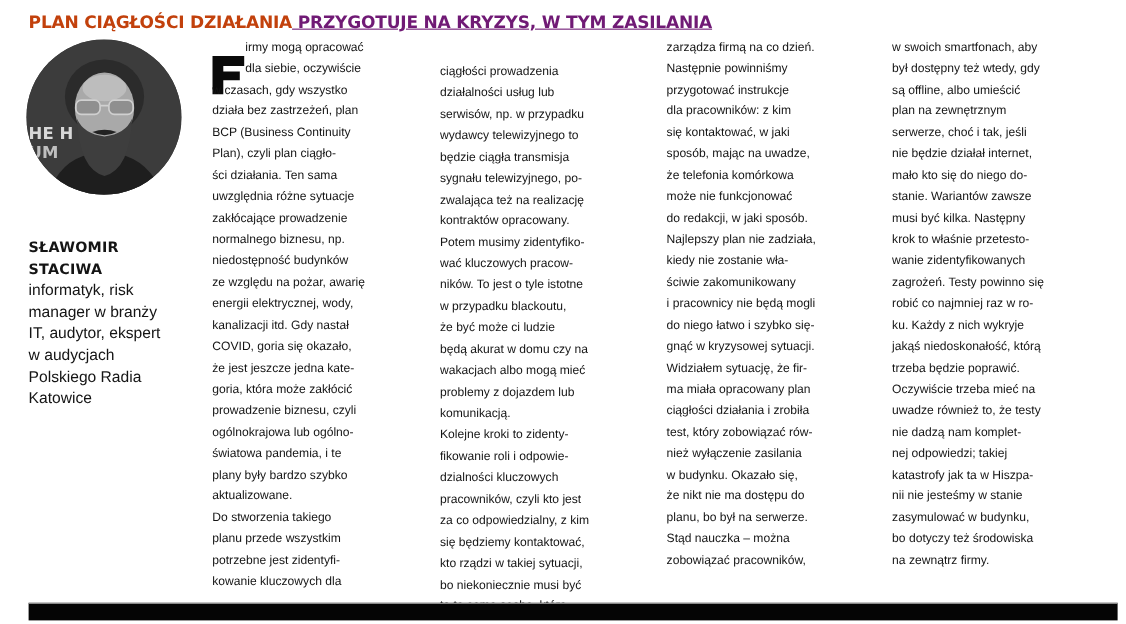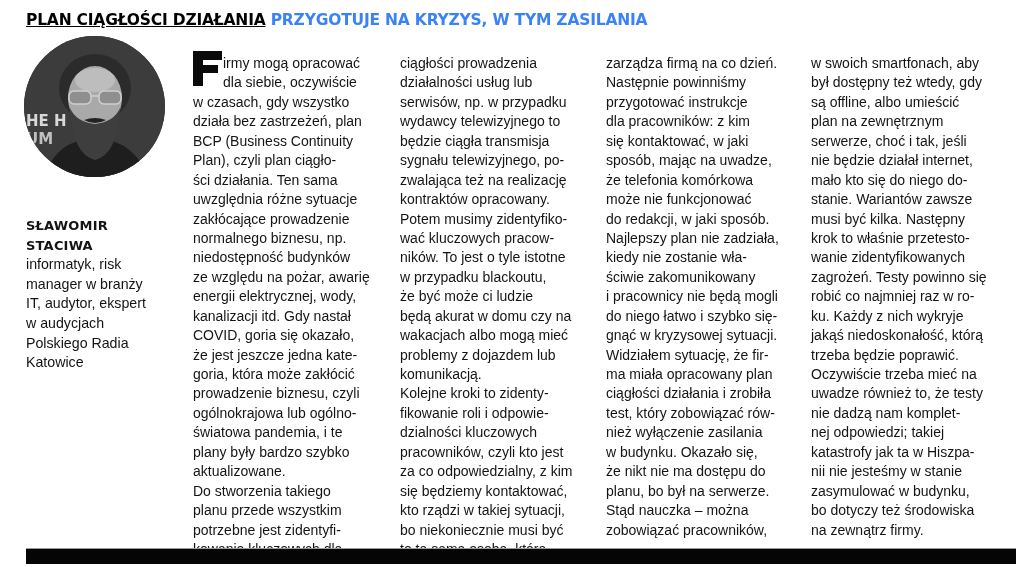--- a/index.html
+++ b/index.html
@@ -19,22 +19,22 @@
       position: absolute;
       left: 26px;
       top: 10px;
       font-family: "DejaVu Sans", "Liberation Sans", sans-serif;
       font-weight: bold;
       font-size: 15.5px;
       letter-spacing: -0.2px;
       white-space: nowrap;
       line-height: 20px;
     }
-    .headline .accent { color: #000000; text-decoration: underline; }
-    .headline .rest { color: #3b82f6; }
+    .headline .accent { color: #c2410c; }
+    .headline .rest { color: #701a75; text-decoration: underline; }
 
     .photo {
       position: absolute;
       left: 24px;
       top: 36px;
       width: 141px;
       height: 141px;
       border-radius: 50%;
       overflow: hidden;
       background: radial-gradient(circle at 50% 45%, #5c5c5c 0%, #3a3a3a 55%, #2a2a2a 100%);
@@ -54,29 +54,29 @@
       font-family: "DejaVu Sans", "Liberation Sans", sans-serif;
       font-weight: bold;
       font-size: 13px;
       letter-spacing: 0.2px;
       display: block;
     }
     .author .bio { display: block; }
 
     .col {
       position: absolute;
-      top: 54px;
+      top: 34px;
       width: 205px;
-      font-size: 14px;
+      font-size: 11px;
       line-height: 19.45px;
       white-space: nowrap;
     }
     .col .line { display: block; height: 19.45px; }
     .col1 { left: 193px; }
-    .col2 { left: 400px; }
+    .col2 { left: 400px; margin-top: 22px; }
     .col3 { left: 606px; }
     .col4 { left: 811px; }
 
     .dropcap {
       position: absolute;
       left: 193px;
       top: 51px;
       width: 30px;
       height: 35px;
     }

